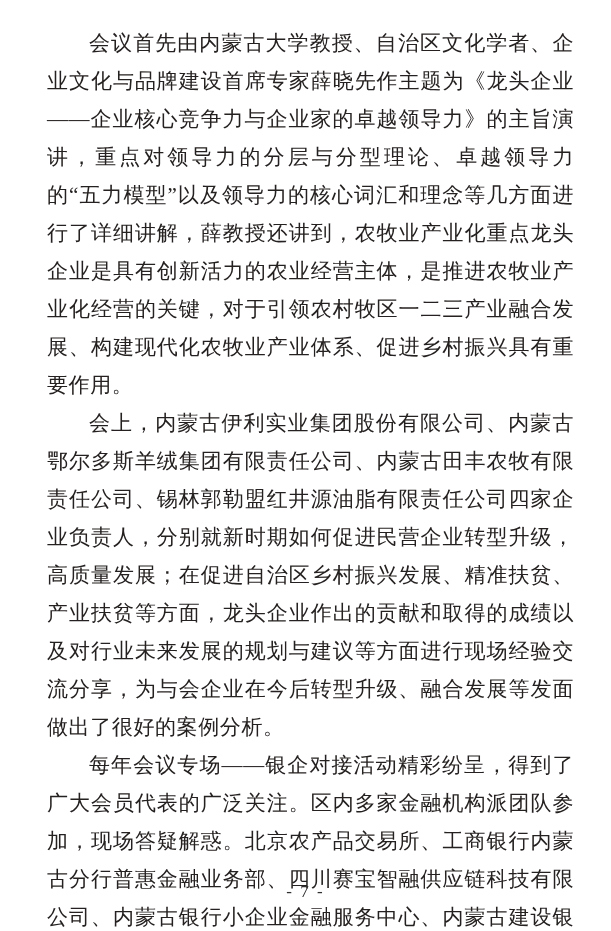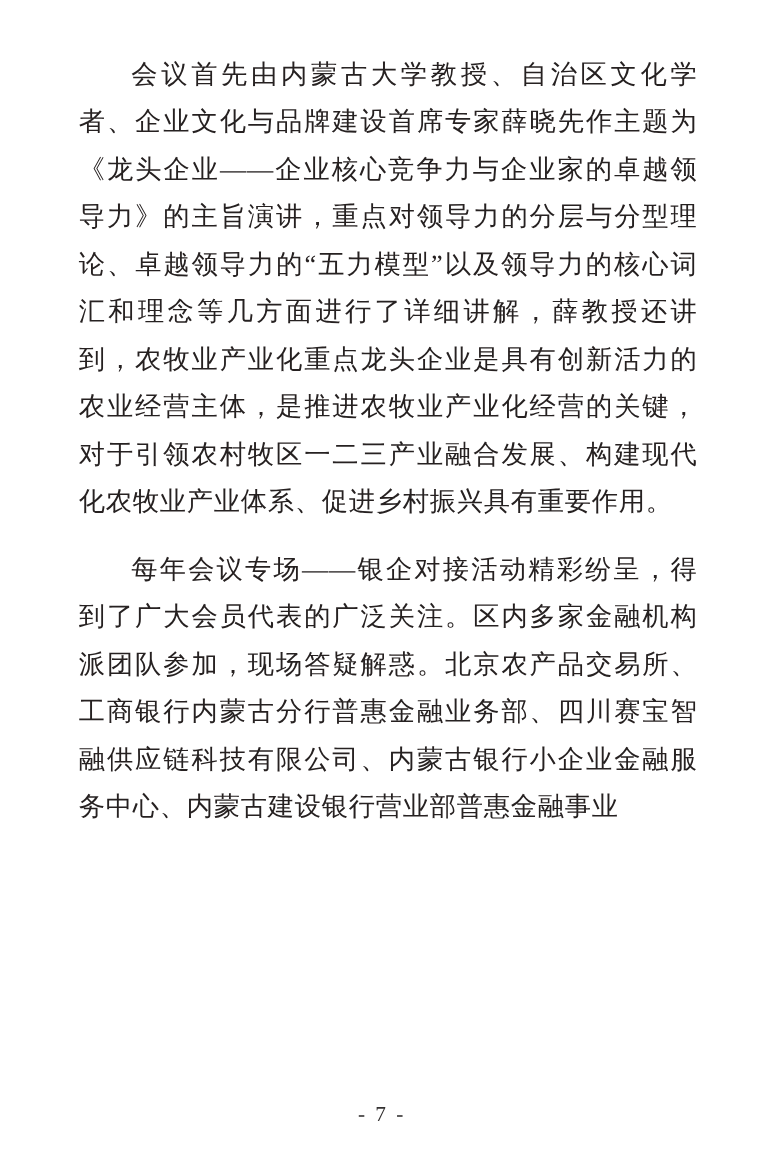--- a/index.html
+++ b/index.html
@@ -15,21 +15,21 @@
     overflow: hidden;
     font-family: "Liberation Serif", "DejaVu Serif", serif;
   }
   .content {
     position: absolute;
     top: 24px;
     left: 47px;
     width: 527px;
   }
   .content p {
-    margin: 16px;
+    margin: 0;
     padding: 0;
     font-size: 21px;
     line-height: 38px;
     letter-spacing: 0.6px;
     color: #262121;
     text-align: justify;
     text-indent: 2em;
     word-break: break-all;
   }
   .footer {
@@ -42,16 +42,17 @@
     letter-spacing: 2px;
     color: #333030;
   }
 </style>
 </head>
 <body>
 
 <div class="page">
   <div class="content">
     <p>会议首先由内蒙古大学教授、自治区文化学者、企业文化与品牌建设首席专家薛晓先作主题为《龙头企业——企业核心竞争力与企业家的卓越领导力》的主旨演讲，重点对领导力的分层与分型理论、卓越领导力的“五力模型”以及领导力的核心词汇和理念等几方面进行了详细讲解，薛教授还讲到，农牧业产业化重点龙头企业是具有创新活力的农业经营主体，是推进农牧业产业化经营的关键，对于引领农村牧区一二三产业融合发展、构建现代化农牧业产业体系、促进乡村振兴具有重要作用。</p>
+    <p>会上，内蒙古伊利实业集团股份有限公司、内蒙古鄂尔多斯羊绒集团有限责任公司、内蒙古田丰农牧有限责任公司、锡林郭勒盟红井源油脂有限责任公司四家企业负责人，分别就新时期如何促进民营企业转型升级，高质量发展；在促进自治区乡村振兴发展、精准扶贫、产业扶贫等方面，龙头企业作出的贡献和取得的成绩以及对行业未来发展的规划与建议等方面进行现场经验交流分享，为与会企业在今后转型升级、融合发展等发面做出了很好的案例分析。</p>
     <p>每年会议专场——银企对接活动精彩纷呈，得到了广大会员代表的广泛关注。区内多家金融机构派团队参加，现场答疑解惑。北京农产品交易所、工商银行内蒙古分行普惠金融业务部、四川赛宝智融供应链科技有限公司、内蒙古银行小企业金融服务中心、内蒙古建设银行营业部普惠金融事业</p>
   </div>
   <div class="footer">- 7 -</div>
 </div>
 
 </body></html>

